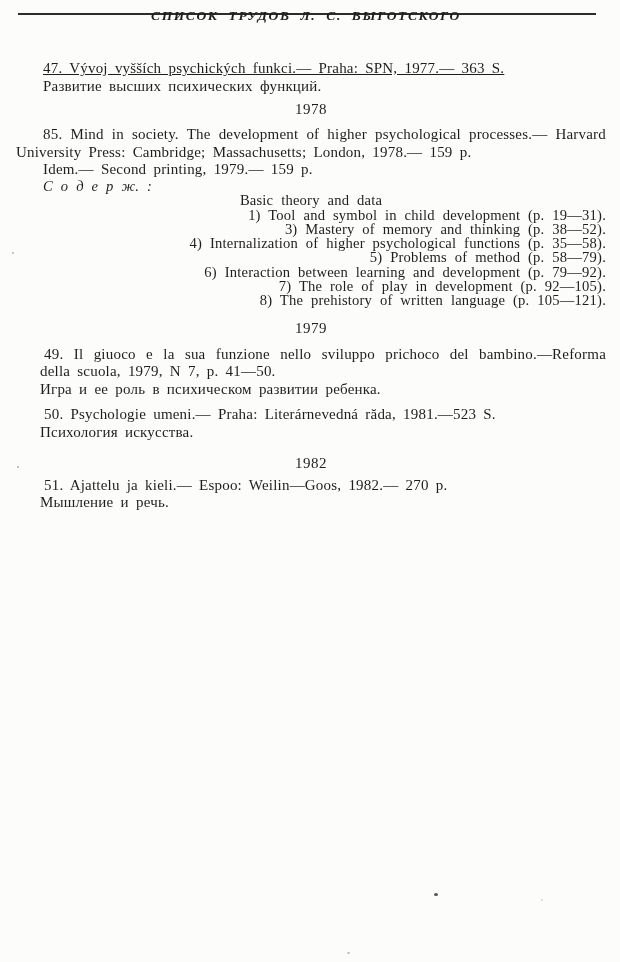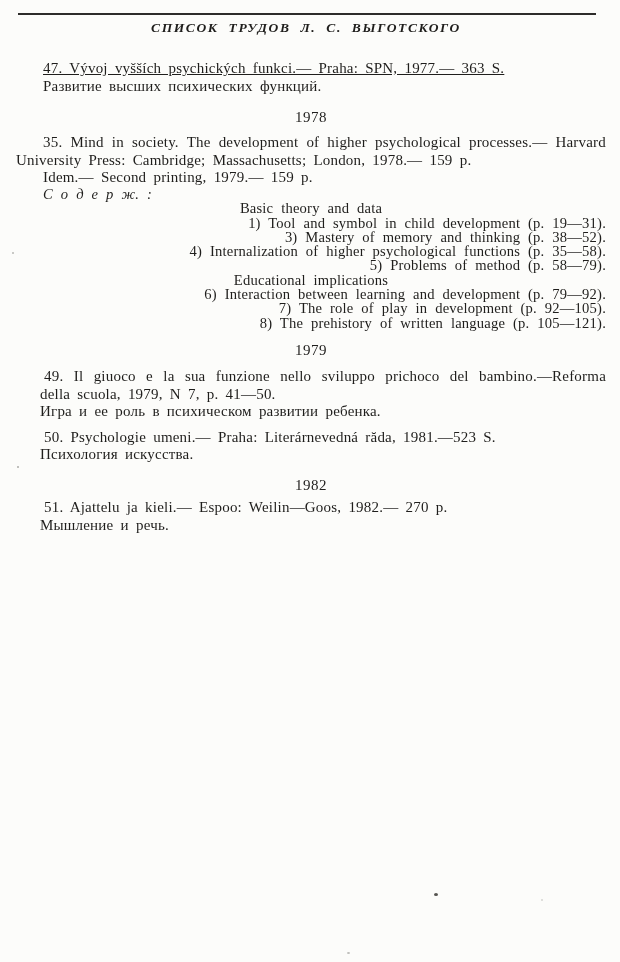--- a/index.html
+++ b/index.html
@@ -10,41 +10,41 @@
     color:var(--ink,#1f1e1c);
     font-family:"Liberation Serif","DejaVu Serif",serif;
     overflow:hidden;
     margin:0 auto;
   }
   .top-rule{
     position:absolute;left:18px;top:13px;width:578px;height:2px;
     background:#2d2c2a;
   }
   .running-head{
-    position:absolute;top:20px;left:0;right:8px;
+    position:absolute;top:8px;left:0;right:8px;
     text-align:center;
     font-style:italic;font-weight:bold;
     font-size:13.5px;line-height:15px;
     letter-spacing:1.6px;word-spacing:5px;
   }
   .body-col{position:absolute;top:36px;left:16px;right:14px;}
   .para{
     margin:0;
     font-size:15px;line-height:17.6px;
     word-spacing:3.2px;letter-spacing:0.2px;
   }
   .indent{text-indent:27px;}
   .just{text-align:justify;text-align-last:justify;}
   .year{
     margin:0;text-align:center;
     font-size:15px;font-weight:normal;line-height:16px;
     letter-spacing:0.5px;
   }
   .mt-e47{margin-top:24px;text-decoration:underline;}
-  .mt-y1978{margin-top:14px;}
+  .mt-y1978{margin-top:6px;}
   .mt-e48{margin-top:9px;}
   .toc p{
     margin:0;
     font-size:14.6px;line-height:14.3px;
     word-spacing:4px;letter-spacing:0.2px;
   }
   .toc-label{padding-left:27px;font-style:italic;}
   .toc-head{text-align:center;}
   .toc-item{padding-left:27px;white-space:nowrap;text-align:right;}
   .mt-y1979{margin-top:12px;}
@@ -70,32 +70,31 @@
 
   <div class="running-head">СПИСОК ТРУДОВ Л. С. ВЫГОТСКОГО</div>
 
   <div class="body-col">
 
     <p class="para indent mt-e47">47. Vývoj vyšších psychických funkci.— Praha: SPN, 1977.— 363 S.</p>
     <p class="para indent">Развитие высших психических функций.</p>
 
     <p class="year mt-y1978">1978</p>
 
-    <p class="para indent just mt-e48">35. Mind in society. The development of higher psychological processes.— Harvard</p>
+    <p class="para indent just mt-e48">85. Mind in society. The development of higher psychological processes.— Harvard</p>
     <p class="para">University Press: Cambridge; Massachusetts; London, 1978.— 159 p.</p>
     <p class="para indent">Idem.— Second printing, 1979.— 159 p.</p>
 
     <div class="toc">
       <p class="toc-label">С о д е р ж. :</p>
       <p class="toc-head">Basic theory and data</p>
       <p class="toc-item">1) Tool and symbol in child development (p. 19—31).</p>
       <p class="toc-item">3) Mastery of memory and thinking (p. 38—52).</p>
       <p class="toc-item">4) Internalization of higher psychological functions (p. 35—58).</p>
       <p class="toc-item">5) Problems of method (p. 58—79).</p>
-      <p class="toc-head">Educational implications</p>
       <p class="toc-item">6) Interaction between learning and development (p. 79—92).</p>
       <p class="toc-item">7) The role of play in development (p. 92—105).</p>
       <p class="toc-item">8) The prehistory of written language (p. 105—121).</p>
     </div>
 
     <p class="year mt-y1979">1979</p>
 
     <div class="lower">
       <p class="para indent-sm just">49. Il giuoco e la sua funzione nello sviluppo prichoco del bambino.—Reforma</p>
       <p class="para">della scuola, 1979, N 7, p. 41—50.</p>

